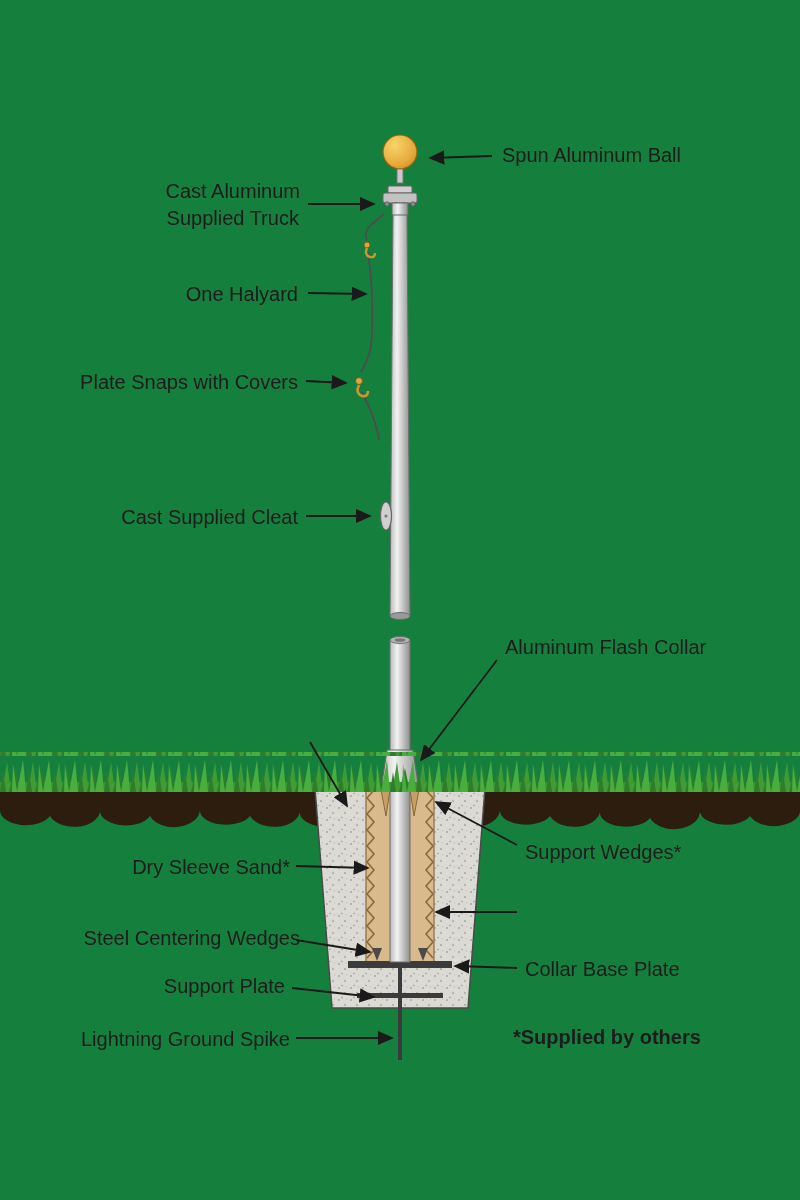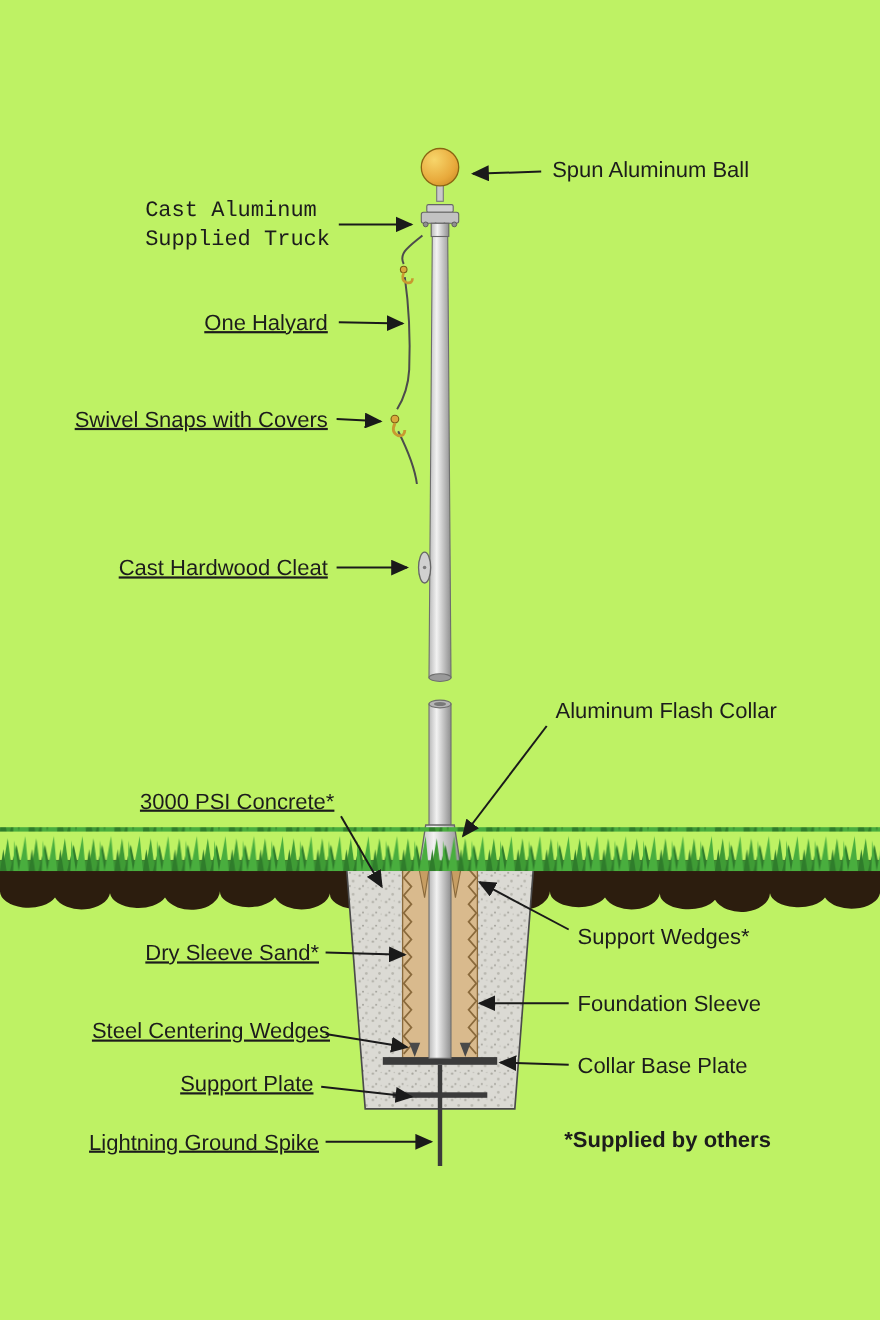--- a/index.html
+++ b/index.html
@@ -1,27 +1,27 @@
 <!DOCTYPE html>
 <html><head>
 <meta charset="utf-8">
 <style>
   html,body{margin:0;padding:0;background:#fff;}
   .stage{
     position:relative;width:800px;height:1200px;margin:0 auto;
-    background:#bef264;overflow:hidden;
+    background:#15803d;overflow:hidden;
     font-family:"Liberation Sans", sans-serif;
   }
   .stage svg{position:absolute;left:0;top:0;}
   .lbl{
     position:absolute;font-size:20px;color:#1c1c1c;
     white-space:nowrap;line-height:1.35;
   }
-  .lbl.r{text-align:center;text-decoration:underline;}
-  .lbl.c{text-align:left;font-family:Liberation Mono, monospace;}
+  .lbl.r{text-align:center;}
+  .lbl.c{text-align:center;}
   .lbl.bold{font-weight:700;}
 </style>
 </head>
 <body>
 
 <div class="stage">
 
   <svg width="800" height="1200" viewBox="0 0 800 1200">
     <defs>
       <linearGradient id="poleG" x1="0" y1="0" x2="1" y2="0">
@@ -148,33 +148,31 @@
 
   <div class="lbl" style="left:502px;top:142px;">Spun Aluminum Ball</div>
 
   <div class="lbl c" style="right:500px;top:178px;">
     <div>Cast Aluminum</div>
     <div>Supplied Truck</div>
   </div>
 
   <div class="lbl r" style="right:502px;top:281px;">One Halyard</div>
 
-  <div class="lbl r" style="right:502px;top:369px;">Swivel Snaps with Covers</div>
+  <div class="lbl r" style="right:502px;top:369px;">Plate Snaps with Covers</div>
 
-  <div class="lbl r" style="right:502px;top:504px;">Cast Hardwood Cleat</div>
+  <div class="lbl r" style="right:502px;top:504px;">Cast Supplied Cleat</div>
 
   <div class="lbl" style="left:505px;top:634px;">Aluminum Flash Collar</div>
 
-  <div class="lbl r" style="right:496px;top:716px;">3000 PSI Concrete*</div>
 
   <div class="lbl r" style="right:510px;top:854px;">Dry Sleeve Sand*</div>
 
   <div class="lbl" style="left:525px;top:839px;">Support  Wedges*</div>
 
-  <div class="lbl" style="left:525px;top:900px;">Foundation Sleeve</div>
 
   <div class="lbl r" style="right:500px;top:925px;">Steel Centering Wedges</div>
 
   <div class="lbl" style="left:525px;top:956px;">Collar Base Plate</div>
 
   <div class="lbl r" style="right:515px;top:973px;">Support Plate</div>
 
   <div class="lbl r" style="right:510px;top:1026px;">Lightning Ground Spike</div>
 
   <div class="lbl bold" style="left:513px;top:1024px;">*Supplied by others</div>

